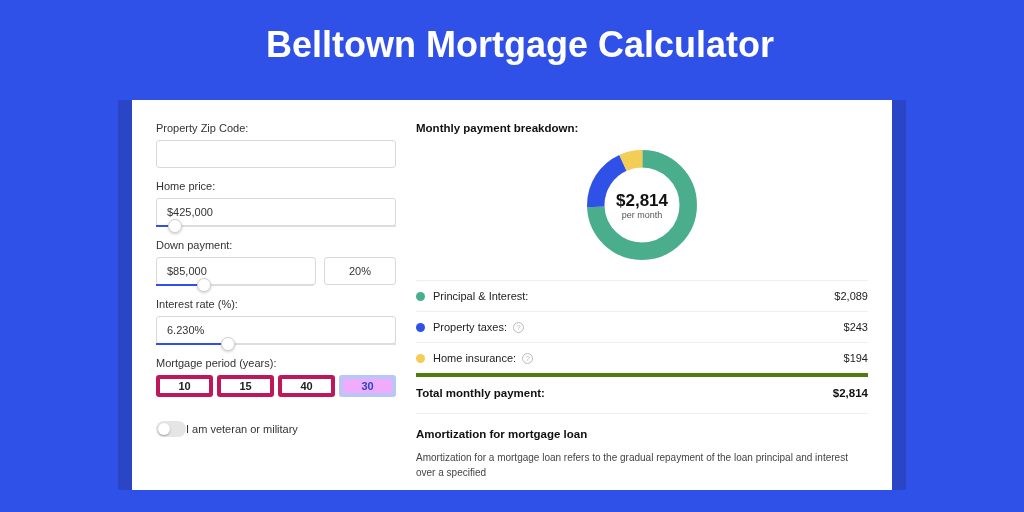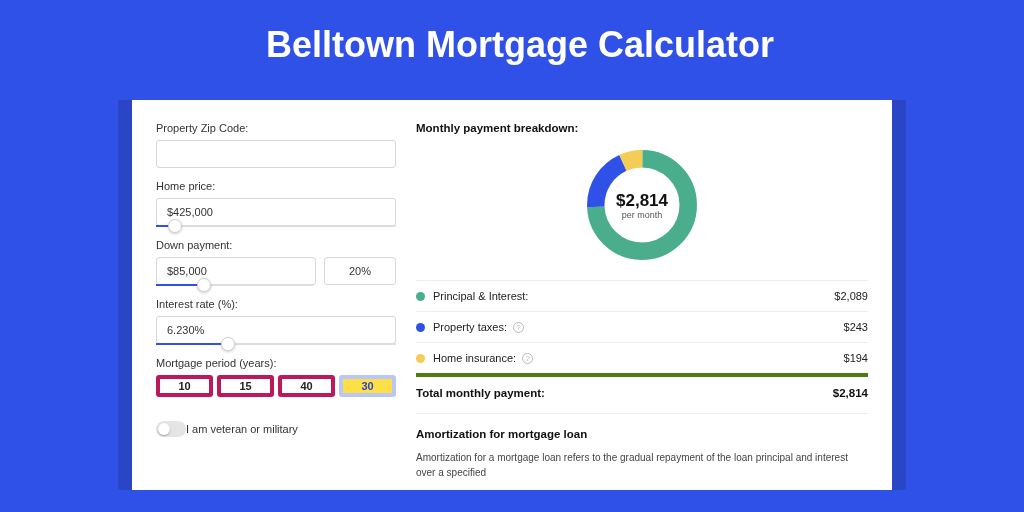--- a/index.html
+++ b/index.html
@@ -76,21 +76,21 @@
     border-radius: 3px;
     font-size: 11px;
     font-weight: 600;
     color: #222;
     display: flex;
     align-items: center;
     justify-content: center;
     cursor: pointer;
   }
   .period-btn.active {
-    background: #fde047;
+    background: #f0abfc;
     border-color: #b9c6f7;
     color: #2a46c7;
   }
   .toggle-row { display: flex; align-items: center; gap: 0; margin-top: 12px; }
   .toggle {
     width: 30px; height: 16px;
     background: #e5e5e5;
     border-radius: 10px;
     position: relative;
   }

